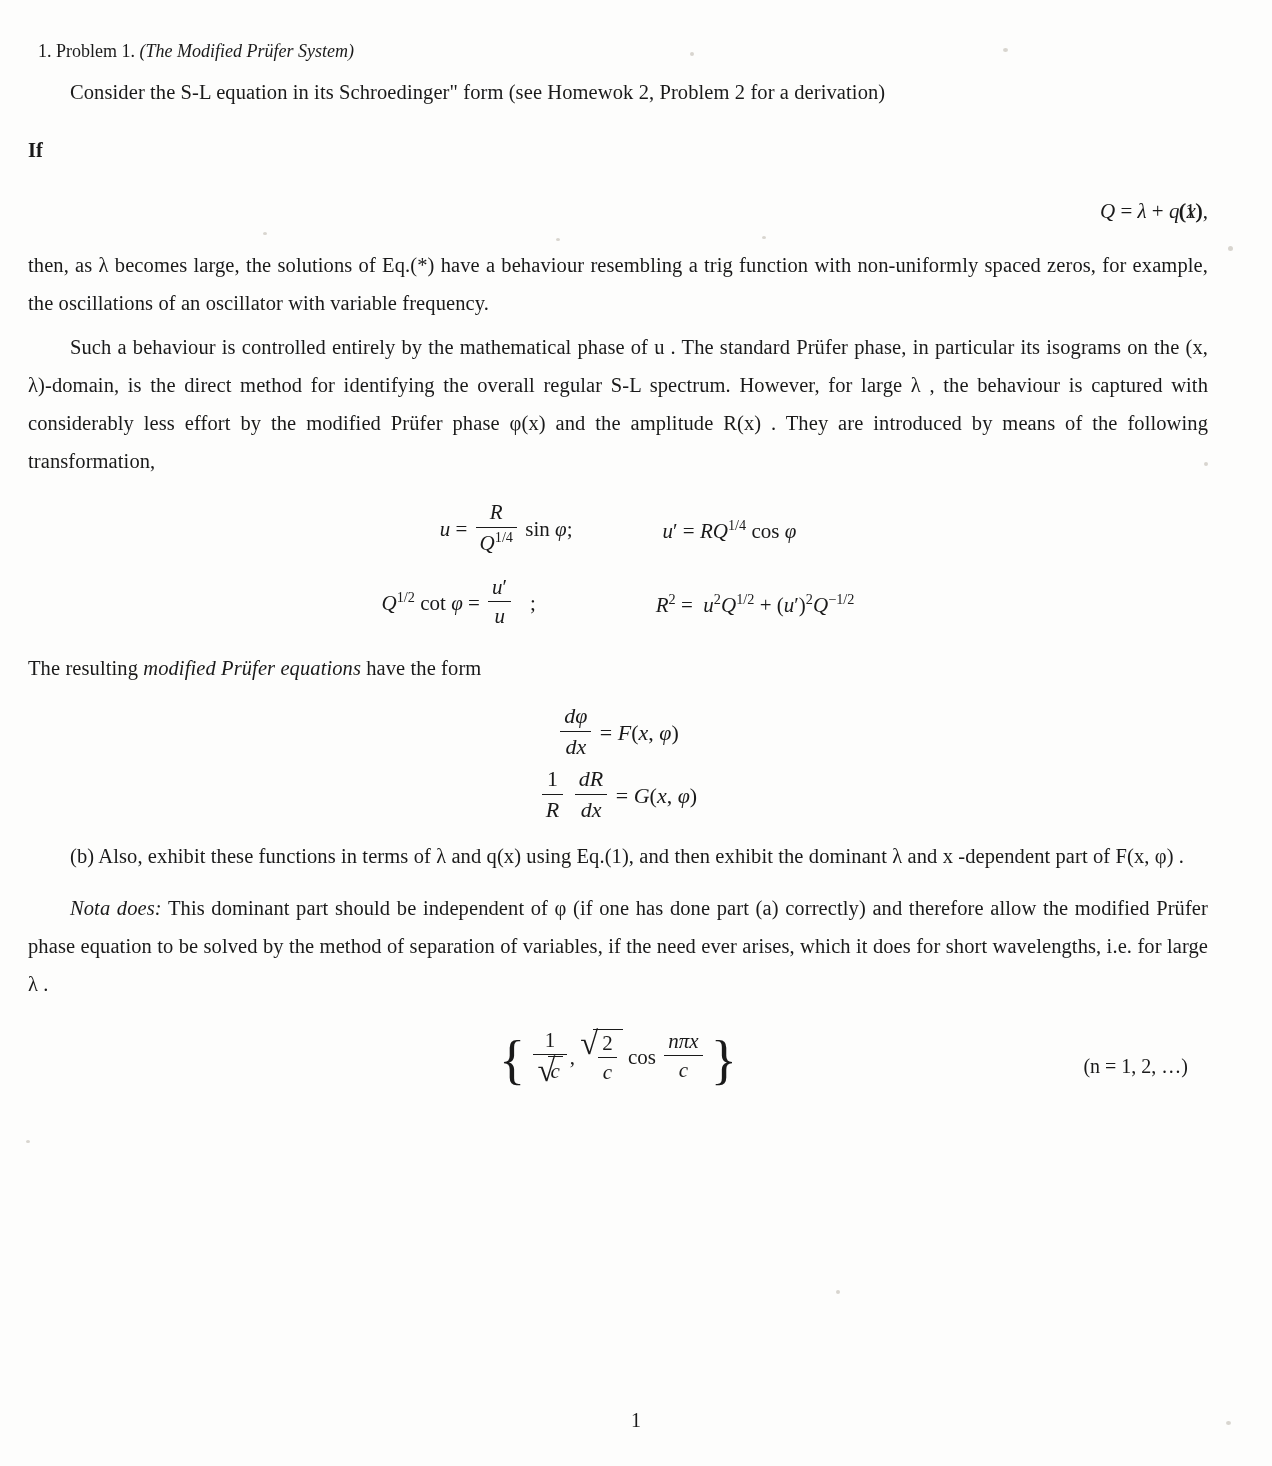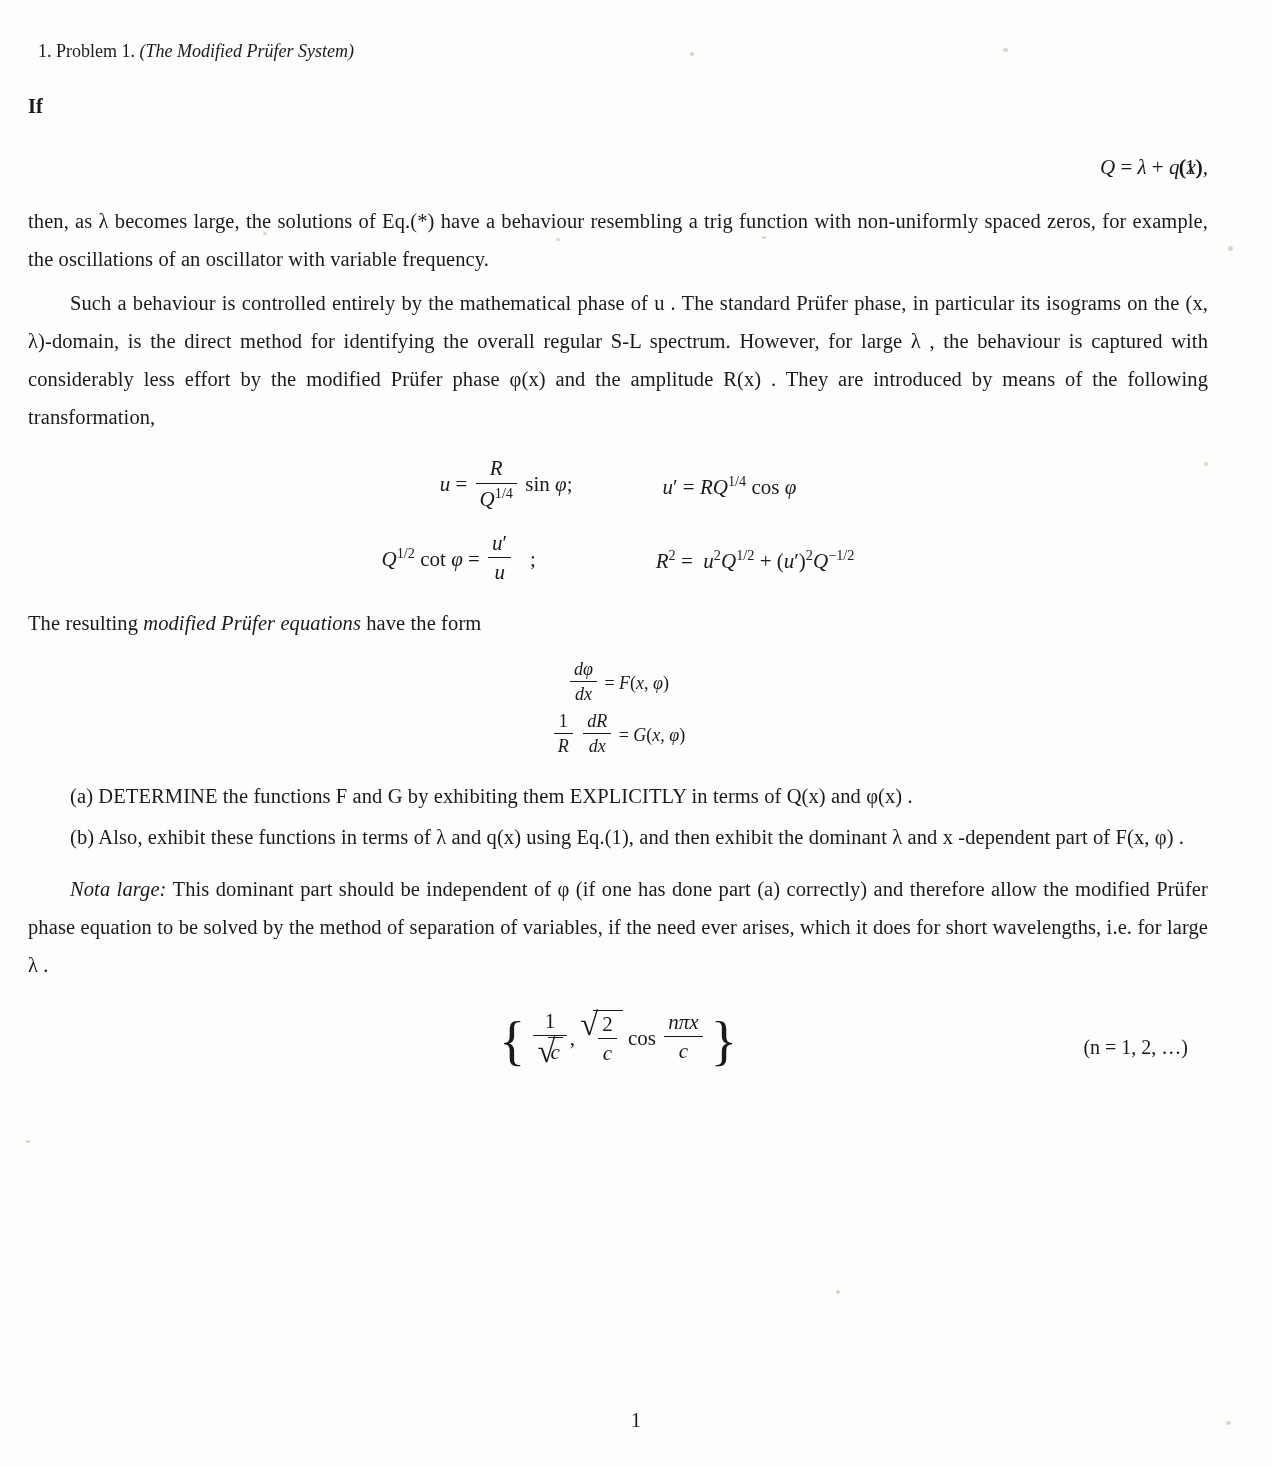--- a/index.html
+++ b/index.html
@@ -108,21 +108,21 @@
   .two-col-eq {
     display: flex;
     justify-content: center;
     align-items: center;
     gap: 90px;
     font-size: 21px;
     margin: 10px 0 12px 0;
   }
   .eq-stack {
     text-align: center;
-    font-size: 18px;
+    font-size: 22px;
     margin: 14px 0 10px 0;
     line-height: 2.5;
   }
   .pagenum {
     position: absolute;
     left: 0;
     right: 0;
     bottom: 34px;
     text-align: center;
     font-size: 20px;
@@ -151,20 +151,21 @@
   <div class="speck" style="left:26px;top:1140px;width:4px;height:3px;"></div>
 
   <div class="content">
 
     <div class="item-line">
       <span>1.</span>
       <span>Problem 1.</span>
       <span class="it">(The Modified Prüfer System)</span>
     </div>
 
+    <div class="para indent">Consider the S-L equation in its Schroedinger" form (see Homewok 2, Problem 2 for a derivation)</div>
 
 
     <div class="para" style="margin-top:20px;font-weight:bold;">If</div>
 
     <div class="eq-block" style="margin-top:30px;text-align:right;">
       <span>
         <span class="math">Q</span> <span class="up">=</span> <span class="math">λ</span> <span class="up">+</span> <span class="math">q</span>(<span class="math">x</span>),
       </span>
       <span class="eq-tag">(1)</span>
     </div>
@@ -205,26 +206,25 @@
         <span class="frac"><span class="num"><span class="math">dφ</span></span><span class="den"><span class="math">dx</span></span></span>
         <span class="up">=</span> <span class="math">F</span>(<span class="math">x</span>, <span class="math">φ</span>)
       </div>
       <div style="margin-top:4px;">
         <span class="frac"><span class="num">1</span><span class="den"><span class="math">R</span></span></span>
         <span class="frac"><span class="num"><span class="math">dR</span></span><span class="den"><span class="math">dx</span></span></span>
         <span class="up">=</span> <span class="math">G</span>(<span class="math">x</span>, <span class="math">φ</span>)
       </div>
     </div>
 
-    <div class="para indent" style="margin-top:16px;">(a) DETERMINE the functions F and G by exhibiting them EXPLICITLY in terms of Q(x) and φ(x) .</div>
 
     <div class="para indent" style="margin-top:3px;">(b) Also, exhibit these functions in terms of λ and q(x) using Eq.(1), and then exhibit the dominant λ and x -dependent part of F(x, φ) .</div>
 
     <div class="para indent" style="margin-top:14px;">
-      <span class="it">Nota large:</span><span> This dominant part should be independent of φ (if one has done part (a) correctly) and therefore allow the modified Prüfer phase equation to be solved by the method of separation of variables, if the need ever arises, which it does for short wavelengths, i.e. for large λ .</span>
+      <span class="it">Nota does:</span><span> This dominant part should be independent of φ (if one has done part (a) correctly) and therefore allow the modified Prüfer phase equation to be solved by the method of separation of variables, if the need ever arises, which it does for short wavelengths, i.e. for large λ .</span>
     </div>
 
 
     <div class="eq-block" style="margin-top:26px;">
       <span>
         <span class="brace-l">{</span>
         <span class="frac"><span class="num">1</span><span class="den"><span class="sqrt"><span class="rad"><span class="math">c</span></span></span></span></span>,
         <span class="sqrt" style="padding-left:13px;"><span class="rad"><span class="frac" style="top:-0.05em;"><span class="num">2</span><span class="den"><span class="math">c</span></span></span></span></span>
         <span class="up">cos</span>
         <span class="frac"><span class="num"><span class="math">nπx</span></span><span class="den"><span class="math">c</span></span></span>

